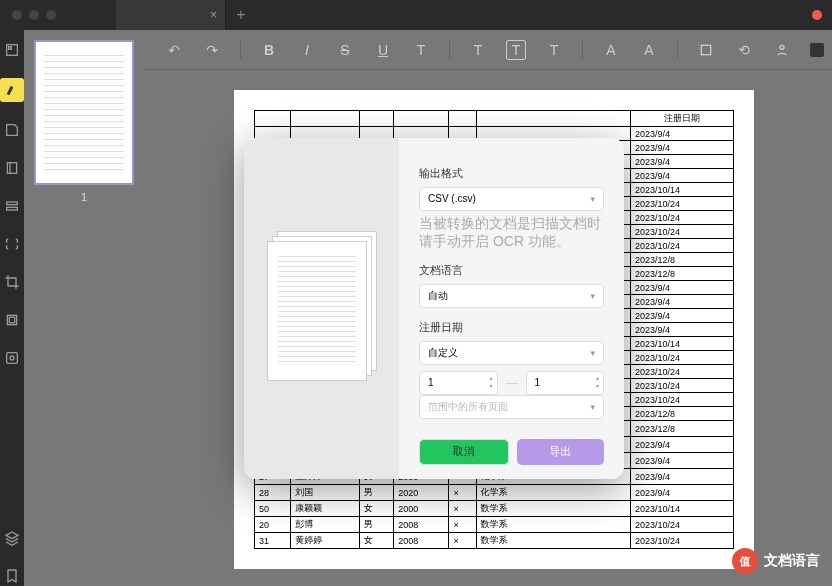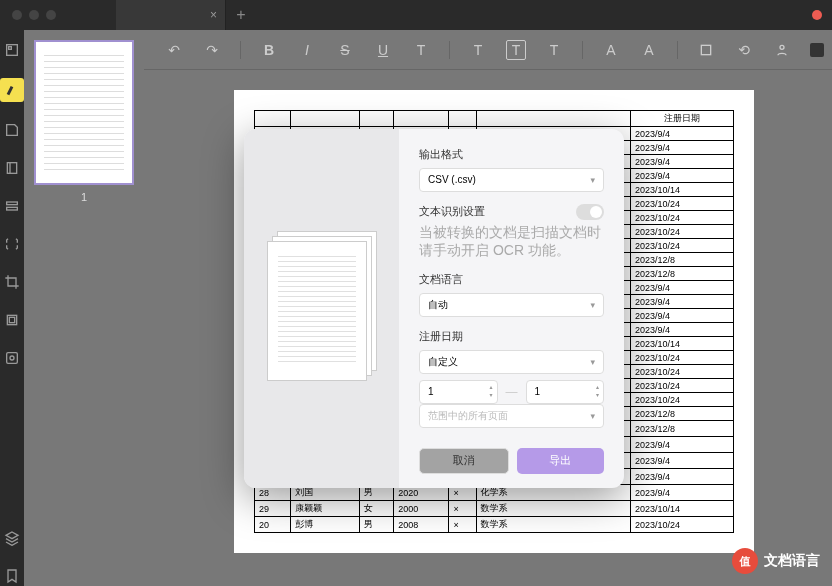--- a/index.html
+++ b/index.html
@@ -42,36 +42,36 @@
 th { font-weight: normal; margin-left: 41px; }
 tbody tr { height: 14px; }
 
 .modal-overlay { position: absolute; inset: 0; display: flex; align-items: center; justify-content: center; }
 .modal { width: 380px; background: #f5f5f7; border-radius: 12px; display: flex; box-shadow: 0 10px 40px rgba(0,0,0,0.4); overflow: hidden; }
 .modal-preview { width: 155px; background: #e8e8ea; display: flex; align-items: center; justify-content: center; position: relative; }
 .pstack { position: relative; width: 110px; height: 155px; }
 .psheet { position: absolute; width: 100px; height: 140px; background: #fff; border: 1px solid #ccc; }
 .ps1 { top: 0; left: 10px; } .ps2 { top: 5px; left: 5px; } .ps3 { top: 10px; left: 0; }
 .psheet-inner { margin: 10px; height: 110px; background: repeating-linear-gradient(#fff 0 4px, #e0e0e0 4px 5px); }
-.modal-form { flex: 1; padding: 18px 20px 14px; }
+.modal-form { flex: 1; padding: 28px 20px 14px; }
 .form-label { font-size: 11px; color: #333; margin-bottom: 6px; margin-top: 12px; display: block; }
 .form-label:first-child { margin-top: 0; }
 .form-hint { font-size: 14px; color: #aaa; margin-top: 4px; }
 .form-select, .form-num { width: 100%; height: 24px; border: 1px solid #ddd; border-radius: 4px; background: #fff; font-size: 10px; padding: 0 8px; display: flex; align-items: center; justify-content: space-between; cursor: pointer; }
 .form-select .chev { color: #999; font-size: 9px; }
 .toggle-row { display: flex; align-items: center; justify-content: space-between; }
 .toggle { width: 28px; height: 16px; background: #ddd; border-radius: 8px; position: relative; cursor: pointer; }
 .toggle::after { content: ''; position: absolute; width: 12px; height: 12px; background: #fff; border-radius: 50%; top: 2px; right: 2px; }
 .range-row { display: flex; align-items: center; gap: 8px; }
 .range-row .form-num { flex: 1; position: relative; }
 .num-steps { position: absolute; right: 4px; top: 2px; display: flex; flex-direction: column; font-size: 6px; color: #999; line-height: 8px; }
 .dash { color: #ccc; font-size: 12px; }
 .modal-btns { display: flex; gap: 8px; margin-top: 20px; }
 .btn { flex: 1; height: 26px; border-radius: 5px; display: flex; align-items: center; justify-content: center; font-size: 11px; cursor: pointer; }
-.btn-cancel { background: #a3a3a3; border: 1px solid #ddd; color: #333; }
+.btn-cancel { background: #22c55e; border: 1px solid #ddd; color: #333; }
 .btn-export { background: #b59ae8; color: #fff; }
 
 .watermark { position: absolute; bottom: 12px; right: 12px; display: flex; align-items: center; gap: 6px; color: #fff; font-size: 14px; font-weight: bold; }
 .watermark-badge { width: 26px; height: 26px; background: #e74c3c; border-radius: 50%; display: flex; align-items: center; justify-content: center; color: #fff; font-size: 11px; }
 
 svg { width: 16px; height: 16px; }
 </style>
 </head>
 <body>
 
@@ -437,32 +437,41 @@
               <tr>
                 <td>28</td>
                 <td>刘国</td>
                 <td>男</td>
                 <td>2020</td>
                 <td>×</td>
                 <td>化学系</td>
                 <td>2023/9/4</td>
               </tr>
               <tr>
-                <td>29</td>
+                <td>50</td>
                 <td>康颖颖</td>
                 <td>女</td>
                 <td>2000</td>
                 <td>×</td>
                 <td>数学系</td>
                 <td>2023/10/14</td>
               </tr>
               <tr>
                 <td>20</td>
                 <td>彭博</td>
                 <td>男</td>
+                <td>2008</td>
+                <td>×</td>
+                <td>数学系</td>
+                <td>2023/10/24</td>
+              </tr>
+              <tr>
+                <td>31</td>
+                <td>黄婷婷</td>
+                <td>女</td>
                 <td>2008</td>
                 <td>×</td>
                 <td>数学系</td>
                 <td>2023/10/24</td>
               </tr>
             </tbody>
         </table>
       </div>
     </div>
 
@@ -477,24 +486,20 @@
               </div>
           </div>
         </div>
         <div class="modal-form">
           <label class="form-label">输出格式</label>
           <div class="form-select">
             <span>CSV (.csv)</span>
               <span class="chev">▾</span>
           </div>
 
-          <div class="toggle-row" style="margin-top:12px">
-            <label class="form-label" style="margin:0">文本识别设置</label>
-            <div class="toggle"></div>
-          </div>
           <div class="form-hint">当被转换的文档是扫描文档时请手动开启 OCR 功能。</div>
 
           <label class="form-label">文档语言</label>
           <div class="form-select">
             <span>自动</span>
               <span class="chev">▾</span>
           </div>
 
           <label class="form-label">注册日期</label>
           <div class="form-select">

